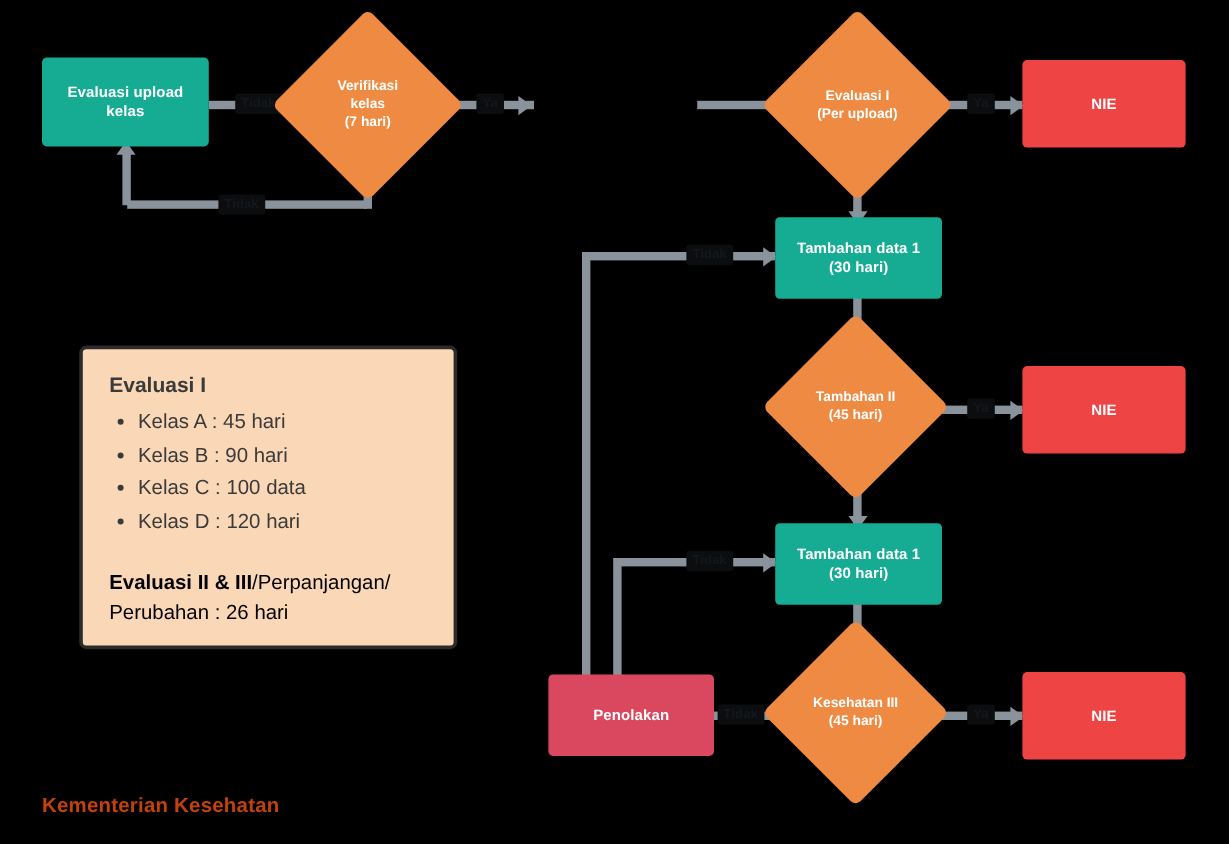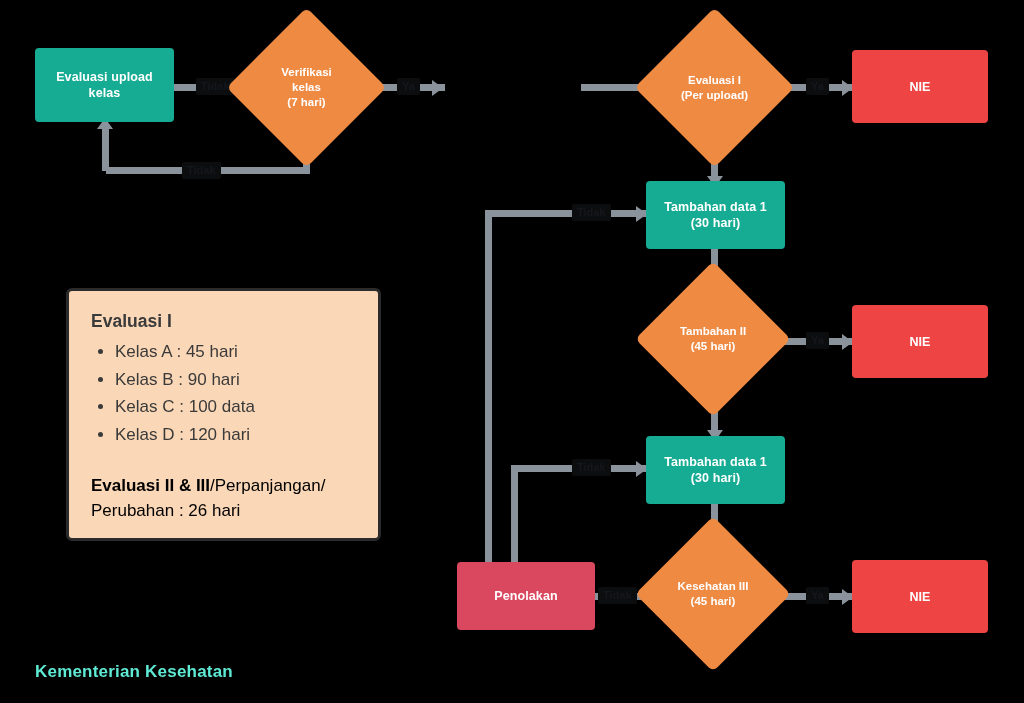--- a/index.html
+++ b/index.html
@@ -142,21 +142,21 @@
     border-radius: 2px;
     white-space: nowrap;
     z-index: 3;
     line-height: 1.2;
   }
 
   #watermark {
     position: absolute;
     font-size: 17px;
     font-weight: 700;
-    color: #5eead4;
+    color: #c2410c;
     letter-spacing: .2px;
     white-space: nowrap;
     z-index: 4;
   }
 </style>
 </head>
 <body>
 
 <div id="canvas">
 

